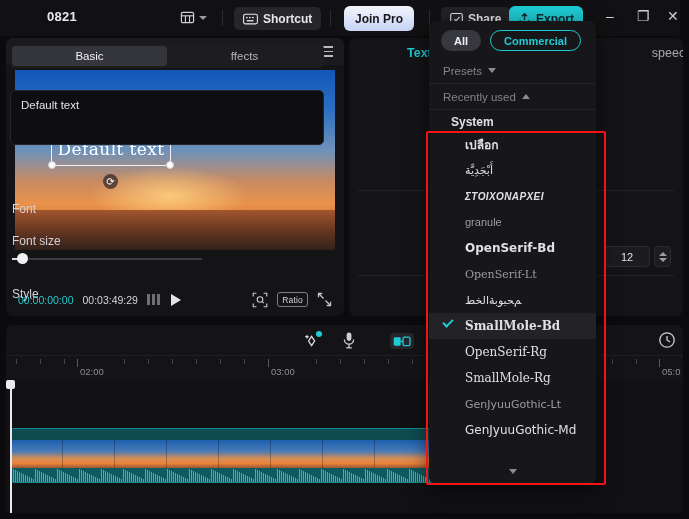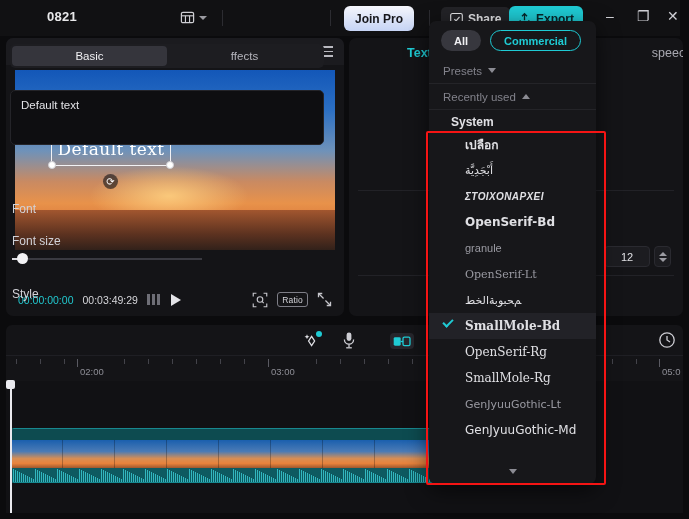--- a/index.html
+++ b/index.html
@@ -289,20 +289,30 @@
         <rect x="1.5" y="2.5" width="13" height="11" rx="1.6" fill="none" stroke="#cfcfd4" stroke-width="1.3"></rect>
         <line x1="1.5" y1="6.2" x2="14.5" y2="6.2" stroke="#cfcfd4" stroke-width="1.2"></line>
         <line x1="5.8" y1="6.2" x2="5.8" y2="13.5" stroke="#cfcfd4" stroke-width="1.2"></line>
         <line x1="10.2" y1="6.2" x2="10.2" y2="13.5" stroke="#cfcfd4" stroke-width="1.2"></line>
       </svg>
       <span class="caret-sm"></span>
     </div>
 
     <div class="vsep" style="left:222px;"></div>
 
+    <div class="pill-btn shortcut-btn">
+      <svg width="15" height="12" viewBox="0 0 18 13">
+        <rect x="0.7" y="0.7" width="16.6" height="11.6" rx="2.2" fill="none" stroke="#e6e6e9" stroke-width="1.3"></rect>
+        <rect x="3.6" y="4" width="2" height="1.6" fill="#e6e6e9"></rect>
+        <rect x="7.2" y="4" width="2" height="1.6" fill="#e6e6e9"></rect>
+        <rect x="10.8" y="4" width="2" height="1.6" fill="#e6e6e9"></rect>
+        <rect x="4.6" y="7.8" width="8" height="1.6" fill="#e6e6e9"></rect>
+      </svg>
+      <span>Shortcut</span>
+    </div>
 
     <div class="vsep" style="left:330px;"></div>
 
     <div class="pill-btn joinpro-btn">
       <span>Join Pro</span>
     </div>
 
     <div class="vsep" style="left:429px;"></div>
 
     <div class="pill-btn share-btn">
@@ -738,25 +748,25 @@
     <div class="dd-list" id="font-list">
         <div class="dd-item f-sans f-bold">
           <span>เปลือก</span>
         </div>
         <div class="dd-item f-script">
           <span>أَبْجَدِيَّة</span>
         </div>
         <div class="dd-item f-ital">
           <span>ΣΤΟΙΧΟΝΑΡΧΕΙ</span>
         </div>
+        <div class="dd-item f-light f-dim">
+          <span>granule</span>
+        </div>
         <div class="dd-item f-sans f-bold">
           <span>OpenSerif-Bd</span>
-        </div>
-        <div class="dd-item f-light f-dim">
-          <span>granule</span>
         </div>
         <div class="dd-item f-serif f-dim">
           <span>OpenSerif-Lt</span>
         </div>
         <div class="dd-item f-script">
           <span>ﻢﺤﺒﻮﺑﺔﺍﻟﺨﻂ</span>
         </div>
         <div class="dd-item f-serif f-bold selected">
           <span class="chk"></span>
           <span>SmallMole-Bd</span>

